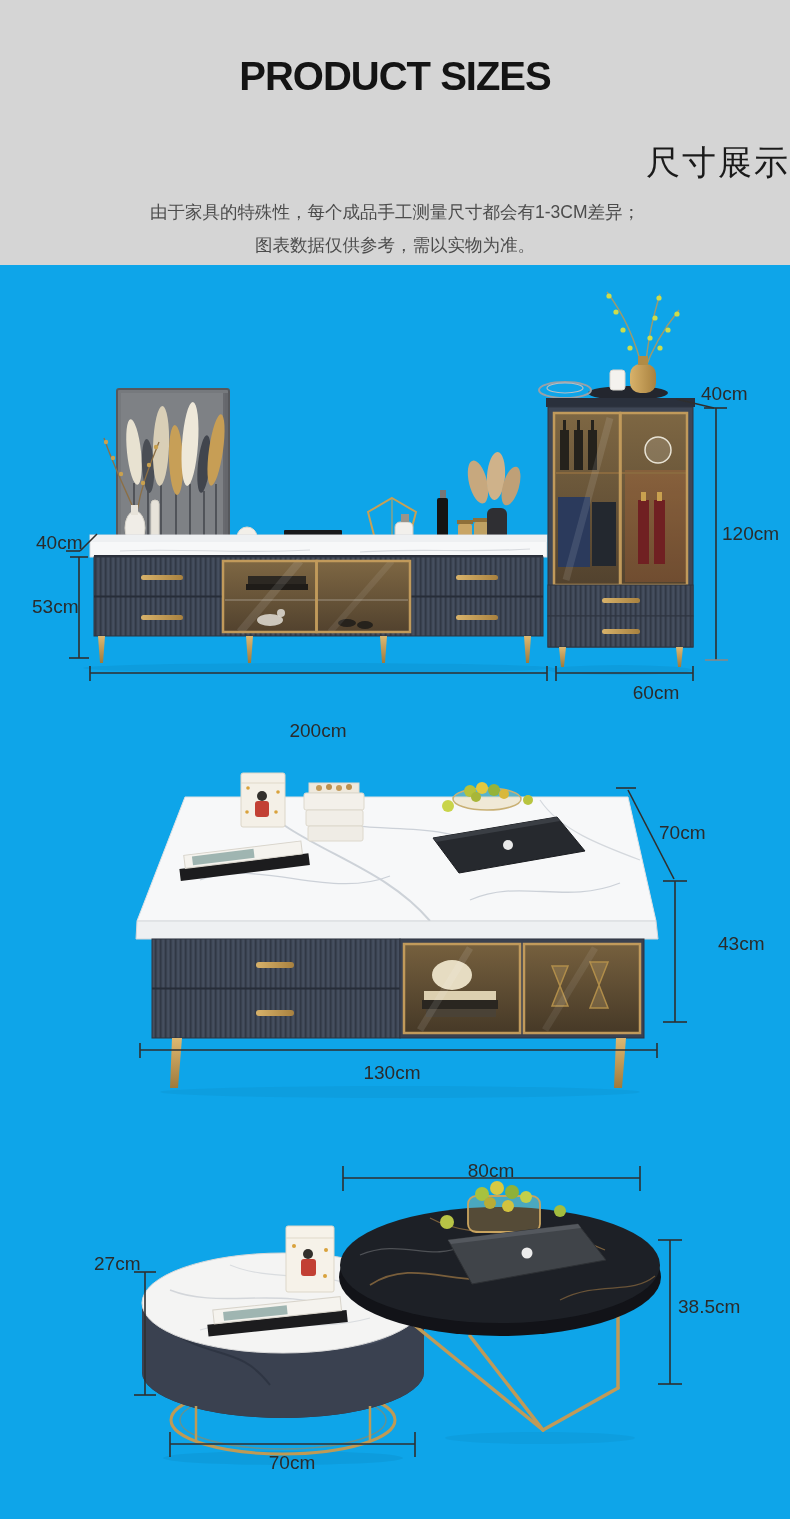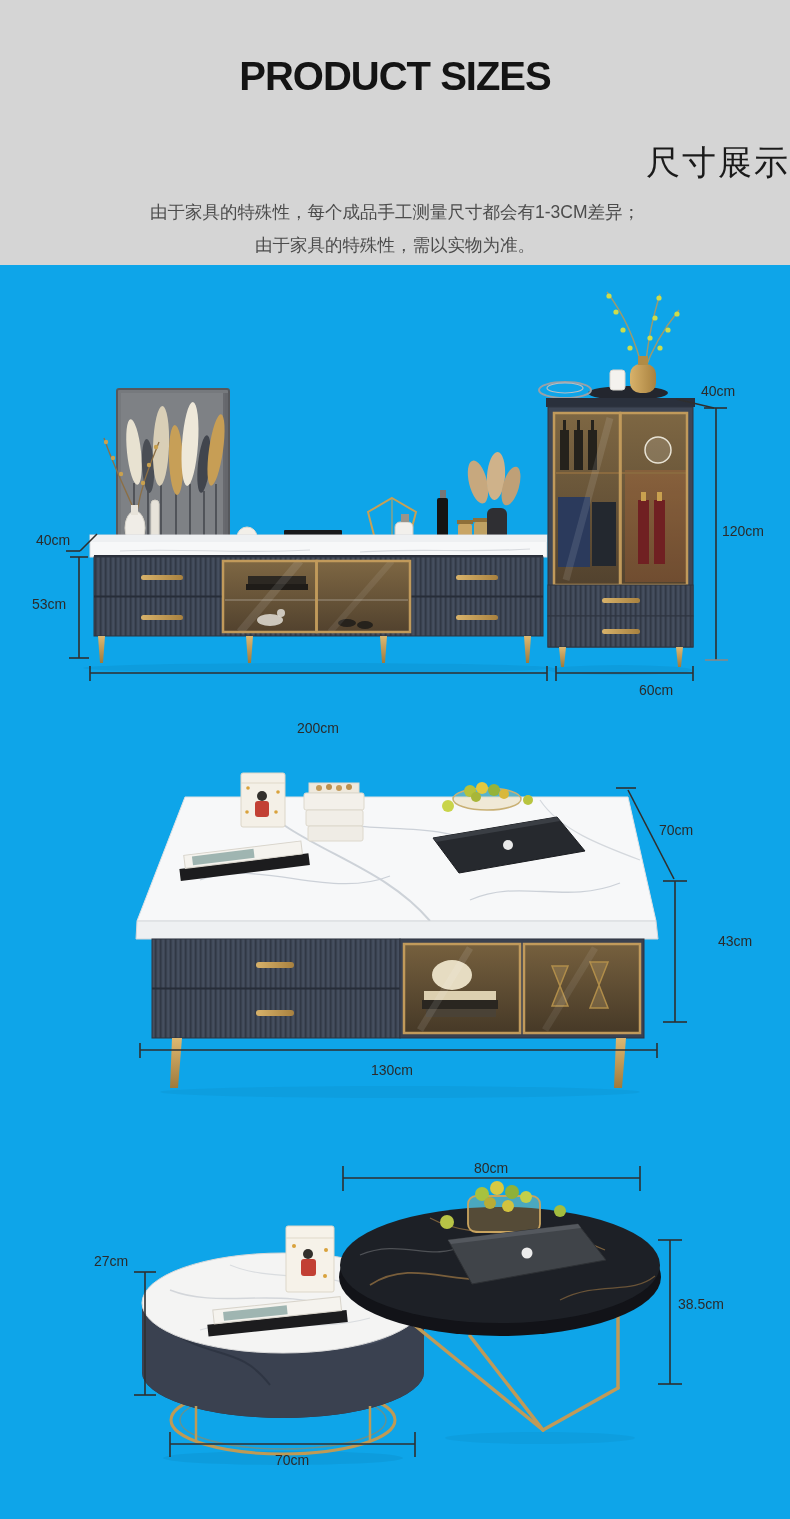--- a/index.html
+++ b/index.html
@@ -6,33 +6,33 @@
   body{width:790px;font-family:"Liberation Sans",sans-serif;}
   .page{position:relative;width:790px;height:1519px;background:#0ea5e9;overflow:hidden;}
   .header-band{position:absolute;left:0;top:0;width:790px;height:265px;background:#d5d5d5;}
   .title{position:absolute;left:0;top:54px;width:100%;text-align:center;
          font-size:40px;font-weight:bold;letter-spacing:-1px;color:#141414;}
   .subtitle{position:absolute;left:0;top:100px;width:100%;text-align:right;
          font-size:34px;font-weight:400;letter-spacing:2px;color:#1a1a1a;margin-top:40px;}
   .disclaimer{position:absolute;left:0;top:153px;width:100%;text-align:center;
          font-size:17.5px;line-height:33px;color:#4c4c4c;margin-top:43px;}
   .illus{position:absolute;left:0;top:0;}
-  .dim{position:absolute;font-size:14px;color:#2b2b2b;white-space:nowrap;}
+  .dim{position:absolute;font-size:19px;color:#2b2b2b;white-space:nowrap;}
   .dim.center{transform:translateX(-50%);}
 </style>
 </head>
 <body>
 
 <div class="page">
   <div class="header-band"></div>
   <div class="title">PRODUCT SIZES</div>
   <div class="subtitle">尺寸展示</div>
   <div class="disclaimer">
     <div>由于家具的特殊性，每个成品手工测量尺寸都会有1-3CM差异；</div>
-    <div>由于家具的特殊性，需以实物为准。</div>
+    <div>图表数据仅供参考，需以实物为准。</div>
   </div>
 
   <svg class="illus" width="790" height="1519" viewBox="0 0 790 1519" xmlns="http://www.w3.org/2000/svg">
     <defs>
       <linearGradient id="gold" x1="0" y1="0" x2="0" y2="1">
         <stop offset="0" stop-color="#ddb871"></stop>
           <stop offset="1" stop-color="#a07a3b"></stop>
       </linearGradient>
       <linearGradient id="goldH" x1="0" y1="0" x2="1" y2="0">
         <stop offset="0" stop-color="#d8b26a"></stop>

